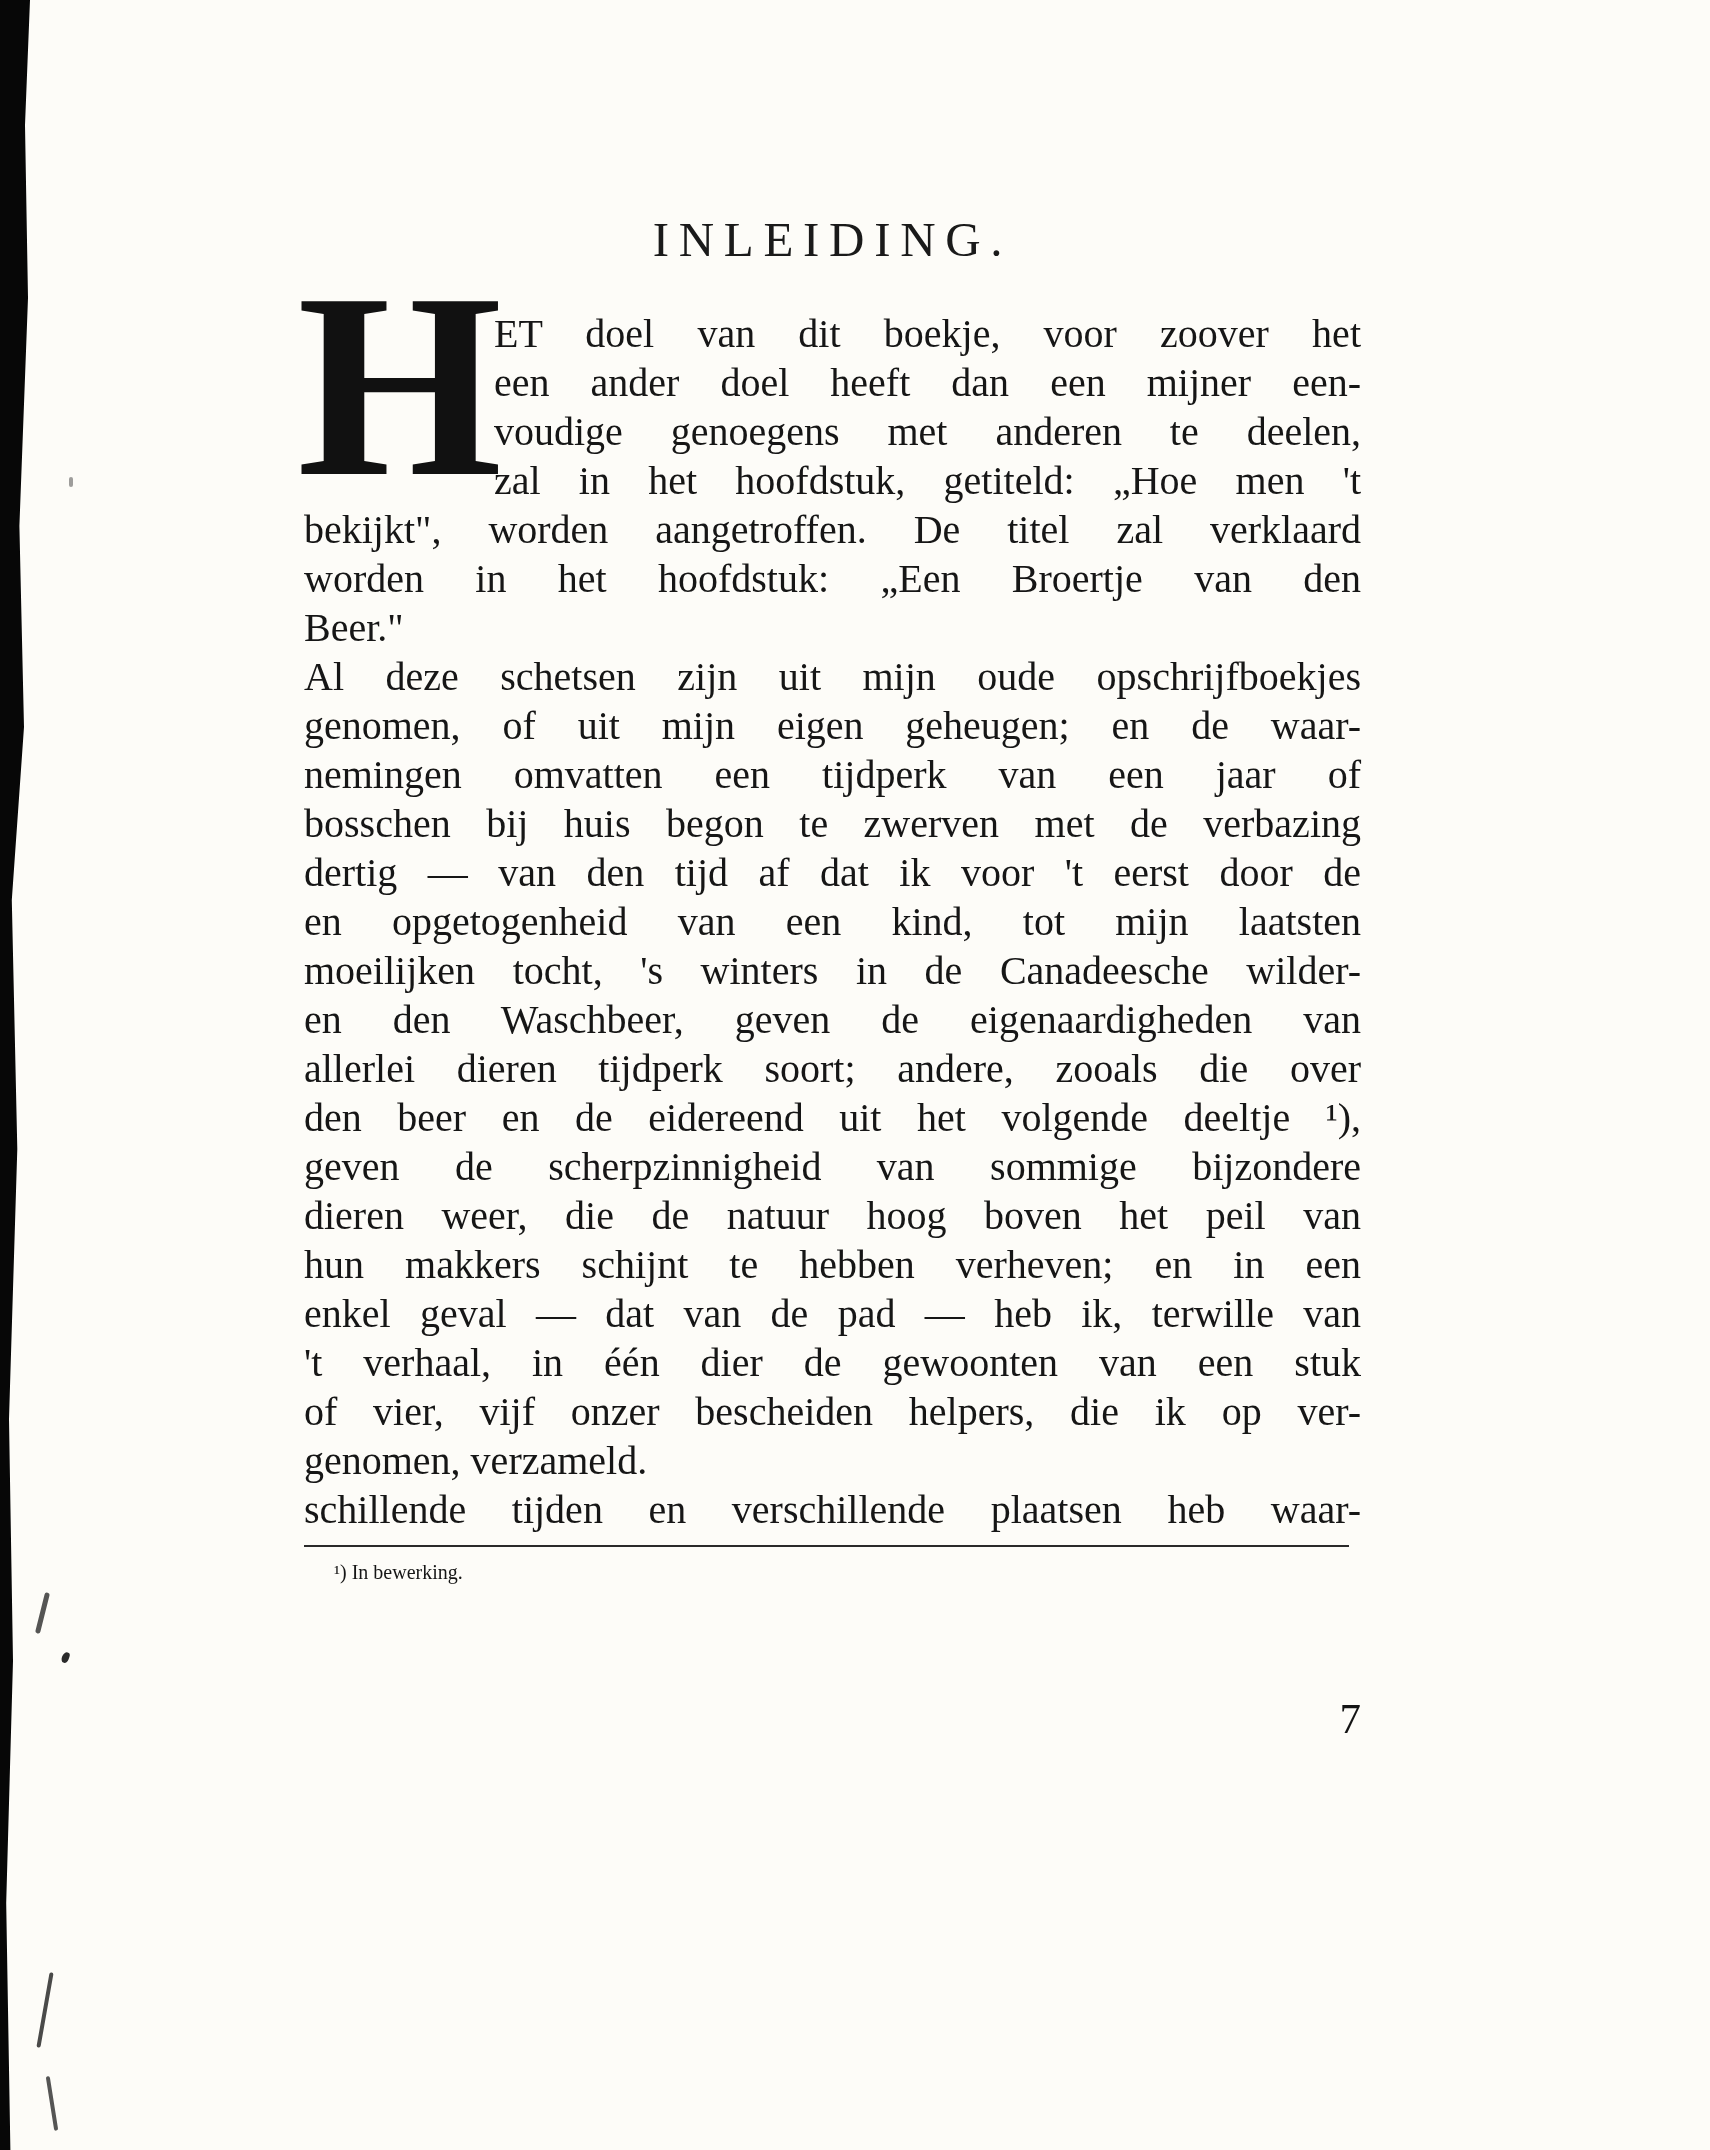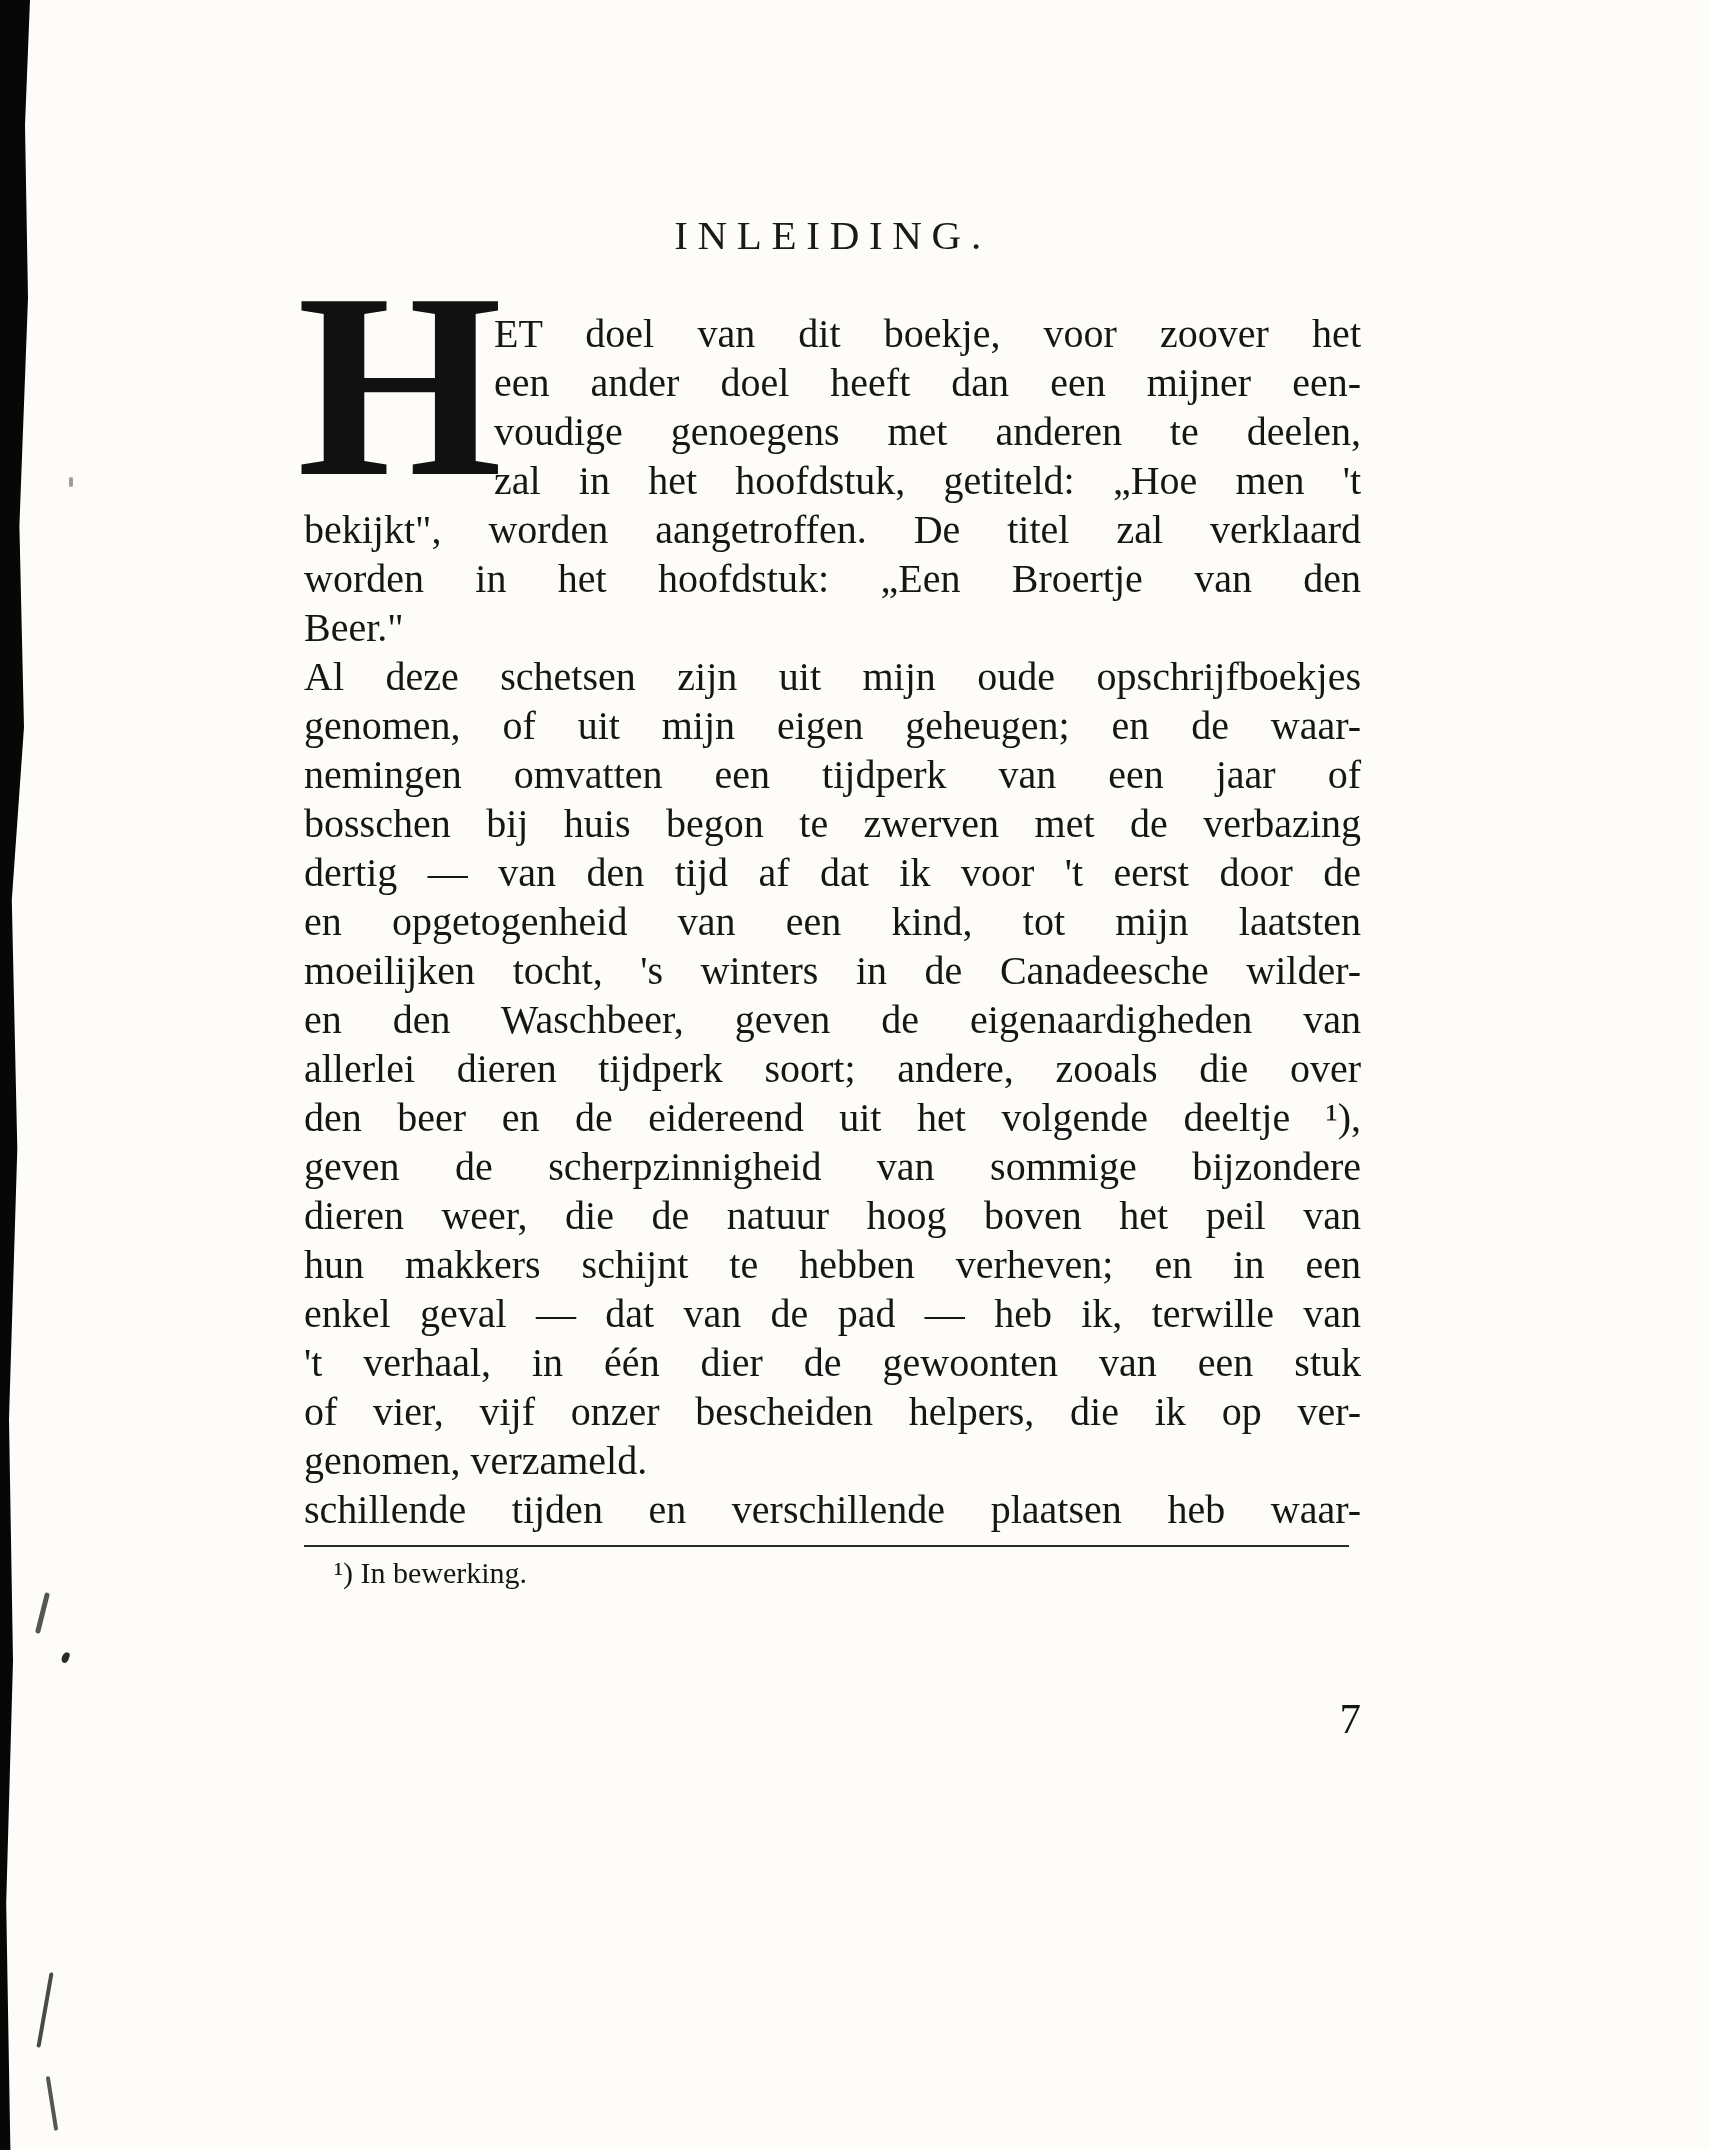--- a/index.html
+++ b/index.html
@@ -39,21 +39,21 @@
   .speck-c { left: 43px; top: 1972px; width: 4.2px; height: 76px; border-radius: 2.8px; transform: rotate(10deg); opacity: .85; }
   .speck-d { left: 50px; top: 2076px; width: 3.5px; height: 55px; border-radius: 2.8px; transform: rotate(-9deg); opacity: .8; }
   .speck-e { left: 69px; top: 477px; width: 4.2px; height: 9.7px; border-radius: 2.1px; opacity: .45; }
 
   .title {
     position: absolute;
     left: 304px;
     top: 211px;
     width: 1057px;
     text-align: center;
-    font-size: 41px;
+    font-size: 49px;
     letter-spacing: 9.7px;
     color: #1a1a1a;
   }
 
   .textblock {
     position: absolute;
     left: 304px;
     top: 309px;
     width: 1057px;
     font-size: 40px;
@@ -79,21 +79,21 @@
   .line.last { text-align-last: left; }
 
   .footnote-rule {
     margin-top: 11px;
     width: 1045px;
     border-top: 2.8px solid #2a2a2a;
   }
   .footnote {
     margin-top: 7px;
     padding-left: 30px;
-    font-size: 30px;
+    font-size: 20px;
     line-height: 37px;
     text-align: left;
     text-align-last: left;
   }
 
   .pagenum {
     position: absolute;
     left: 304px;
     top: 1694px;
     width: 1057px;

